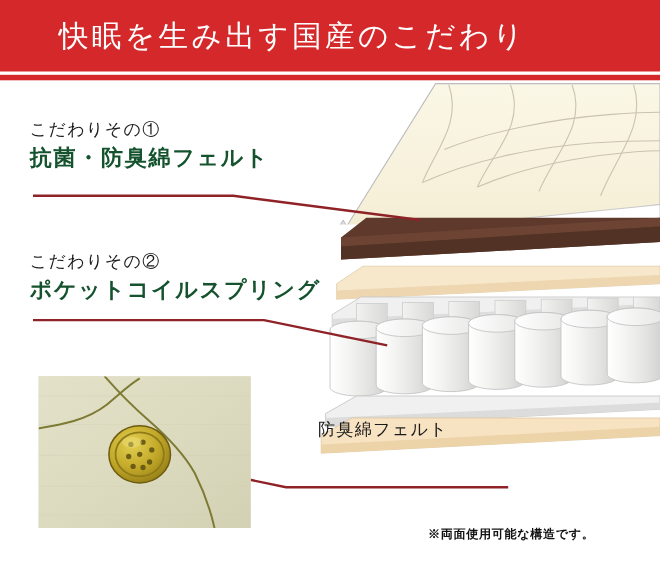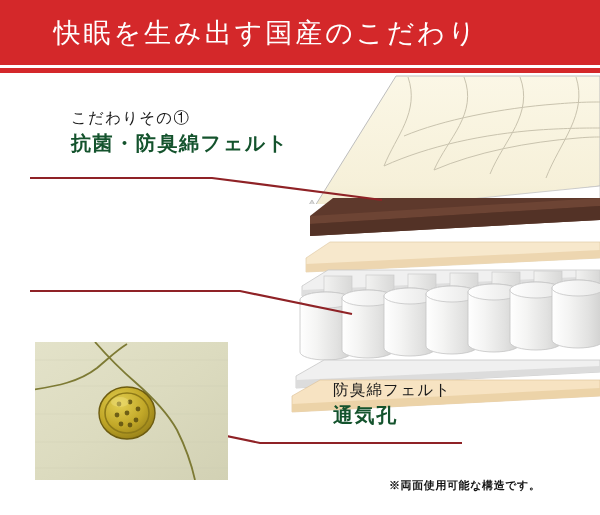--- a/index.html
+++ b/index.html
@@ -37,21 +37,21 @@
   
   .slab-svg{position:absolute;left:0;top:0;}
 
   
   .coils{position:absolute;left:0;top:0;}
 
   
   .leader{position:absolute;left:0;top:0;pointer-events:none;}
 
   
-  .label{position:absolute;margin-left:44px;}
+  .label{position:absolute;}
   .label .sub{
     font-family:"DejaVu Serif","Liberation Serif",serif;
     font-size:15.5px;color:#1a1a1a;letter-spacing:1.2px;
     white-space:nowrap;line-height:1.1;
   }
   .label .main{
     font-family:"DejaVu Serif","Liberation Serif",serif;
     font-size:20px;color:#14532d;font-weight:700;letter-spacing:1.6px;
     white-space:nowrap;line-height:1.25;margin-top:4px;
   }
@@ -206,25 +206,26 @@
 
     <polyline points="140,418 260,443 462,443" fill="none" stroke="#8f2226" stroke-width="2.2"></polyline>
   </svg>
 
   <div class="label" id="label-1">
     <div class="sub">こだわりその①</div>
     <div class="main">抗菌・防臭綿フェルト</div>
   </div>
 
   <div class="label" id="label-2">
+    <div class="sub">こだわりその②</div>
+    <div class="main">ポケットコイルスプリング</div>
   </div>
 
   <div class="label" id="label-3">
     <div class="sub">防臭綿フェルト</div>
-    <div class="main">通気孔</div>
   </div>
 
   <div class="photo">
     <svg width="193" height="138" viewBox="0 0 193 138">
       <defs>
         <linearGradient id="fabG" x1="0" y1="0" x2="1" y2="1">
           <stop offset="0" stop-color="#e3e2c9"></stop>
           <stop offset="0.5" stop-color="#dcdbbf"></stop>
           <stop offset="1" stop-color="#d2d1b4"></stop>
         </linearGradient>

